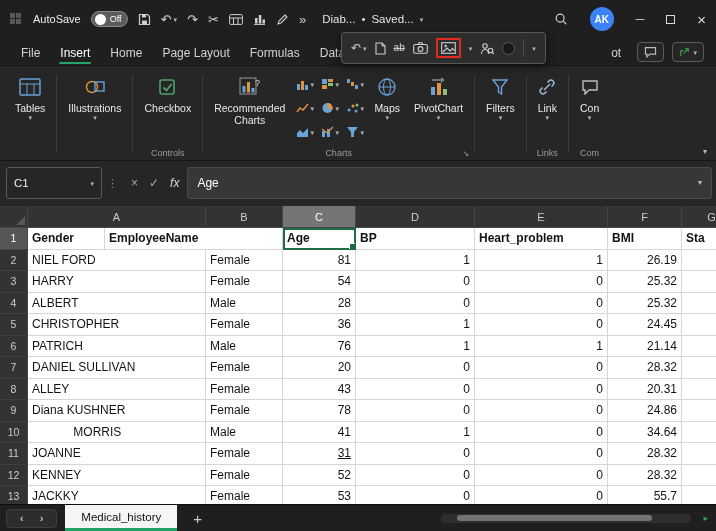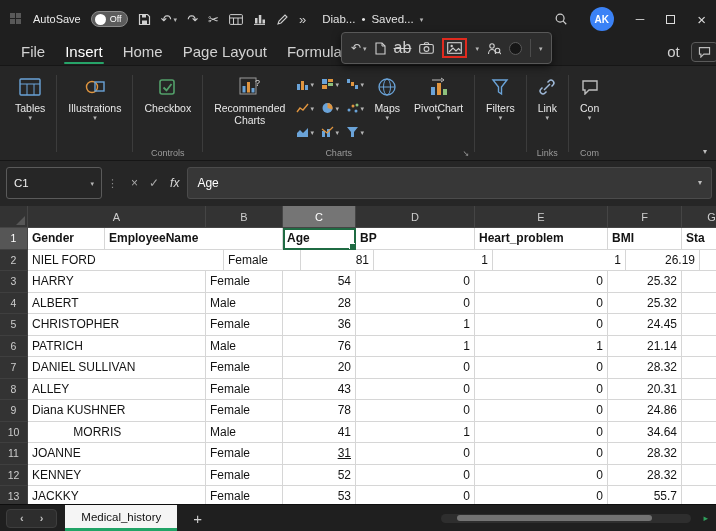--- a/index.html
+++ b/index.html
@@ -19,21 +19,21 @@
 .tbicon svg{display:block}
 .chev{font-size:7px;color:#b5b5b5;line-height:1}
 .doctitle{margin-left:16px;font-size:11.5px;color:#e3e3e3;display:flex;align-items:center;gap:6px;white-space:nowrap}
 .tb-right{margin-left:auto;display:flex;align-items:center;gap:22px}
 .avatar{width:24px;height:24px;border-radius:50%;background:#3b82f6;color:#fff;font-size:10px;font-weight:bold;display:flex;align-items:center;justify-content:center}
 .win{font-size:12px;color:#dcdcdc;display:flex;align-items:center}
 .maxbox{width:9px;height:9px;border:1px solid #dcdcdc;display:inline-block}
 
 
 .tabsrow{height:27px;display:flex;align-items:flex-end;background:#1f1f1f;padding:0 12px;gap:2px;flex:0 0 auto}
-.rtab{font-size:15px;color:#d2d2d2;padding:5px 9px;position:relative;white-space:nowrap}
+.rtab{font-size:12px;color:#d2d2d2;padding:5px 9px;position:relative;white-space:nowrap}
 .rtab.active{color:#fff}
 .rtab.active::after{content:"";position:absolute;left:8px;right:8px;bottom:1px;height:2.5px;background:#27a469;border-radius:2px}
 .tabs-right{margin-left:auto;display:flex;align-items:center;gap:8px;padding-bottom:3px}
 .pillbtn{height:20px;border:1px solid #5a5a5a;border-radius:4px;display:flex;align-items:center;gap:3px;padding:0 6px;font-size:9px;color:#cfcfcf;background:#262626}
 
 
 .ribbon{height:95px;background:#262626;border-top:1px solid #161616;display:flex;padding:3px 4px 0 6px;flex:0 0 auto;position:relative;overflow:hidden}
 .rgroup{display:flex;flex-direction:column;padding:0 2px;position:relative}
 .rbtns{flex:1;display:flex;align-items:flex-start}
 .glabel{height:15px;font-size:9px;color:#9c9c9c;display:flex;align-items:center;justify-content:center;gap:4px}
@@ -80,21 +80,21 @@
 .hscroll{margin-left:auto;width:250px;height:9px;background:#2e2e2e;border-radius:5px;position:relative}
 .hthumb{position:absolute;left:16px;top:1.5px;width:195px;height:6px;background:#737373;border-radius:3px}
 .greenmark{color:#2fa05c;font-size:9px;margin-left:4px;margin-right:2px}
 
 
 .qatpopup{position:absolute;left:341px;top:32px;height:32px;background:#2d2d2d;border:1px solid #585858;border-radius:4px;box-shadow:0 3px 9px rgba(0,0,0,.55);display:flex;align-items:center;gap:8px;padding:0 9px;z-index:50}
 .qicon{display:flex;align-items:center;gap:2px;color:#cfcfcf;font-size:12px;line-height:1}
 .qicon svg{display:block}
 .redbox{border:2px solid #e02a1e;padding:2px 3px;display:flex;align-items:center}
 .qsep{width:1px;height:18px;background:#4c4c4c}
-.strike{font-size:16px;color:#cfcfcf;text-decoration:line-through}
+.strike{font-size:10px;color:#cfcfcf;text-decoration:line-through}
 .darkcircle{width:13px;height:13px;border-radius:50%;background:#171717;border:1px solid #5a5a5a}
 </style>
 </head>
 <body>
 
 <div class="app">
 
   <div class="titlebar">
     <div class="tb-left">
       <span class="applogo">
@@ -468,21 +468,21 @@
           <div class="cell" style="width: 77px;">Gender</div>
           <div class="cell" style="width: 178px;">EmployeeName</div>
           <div class="cell active" style="width: 73px;">Age</div>
           <div class="cell" style="width: 119px;">BP</div>
           <div class="cell" style="width: 133px;">Heart_problem</div>
           <div class="cell" style="width: 74px;">BMI</div>
           <div class="cell" style="width: 60px;">Sta</div>
         </div>
         <div class="grow">
           <div class="rowh">2</div>
-          <div class="cell" style="width: 196px;">NIEL FORD</div>
+          <div class="cell" style="width: 178px;">NIEL FORD</div>
           <div class="cell" style="width: 77px;">Female</div>
           <div class="cell num" style="width: 73px;">81</div>
           <div class="cell num" style="width: 119px;">1</div>
           <div class="cell num" style="width: 133px;">1</div>
           <div class="cell num" style="width: 74px;">26.19</div>
           <div class="cell" style="width: 60px;"></div>
         </div>
         <div class="grow">
           <div class="rowh">3</div>
           <div class="cell" style="width: 178px;">HARRY</div>

